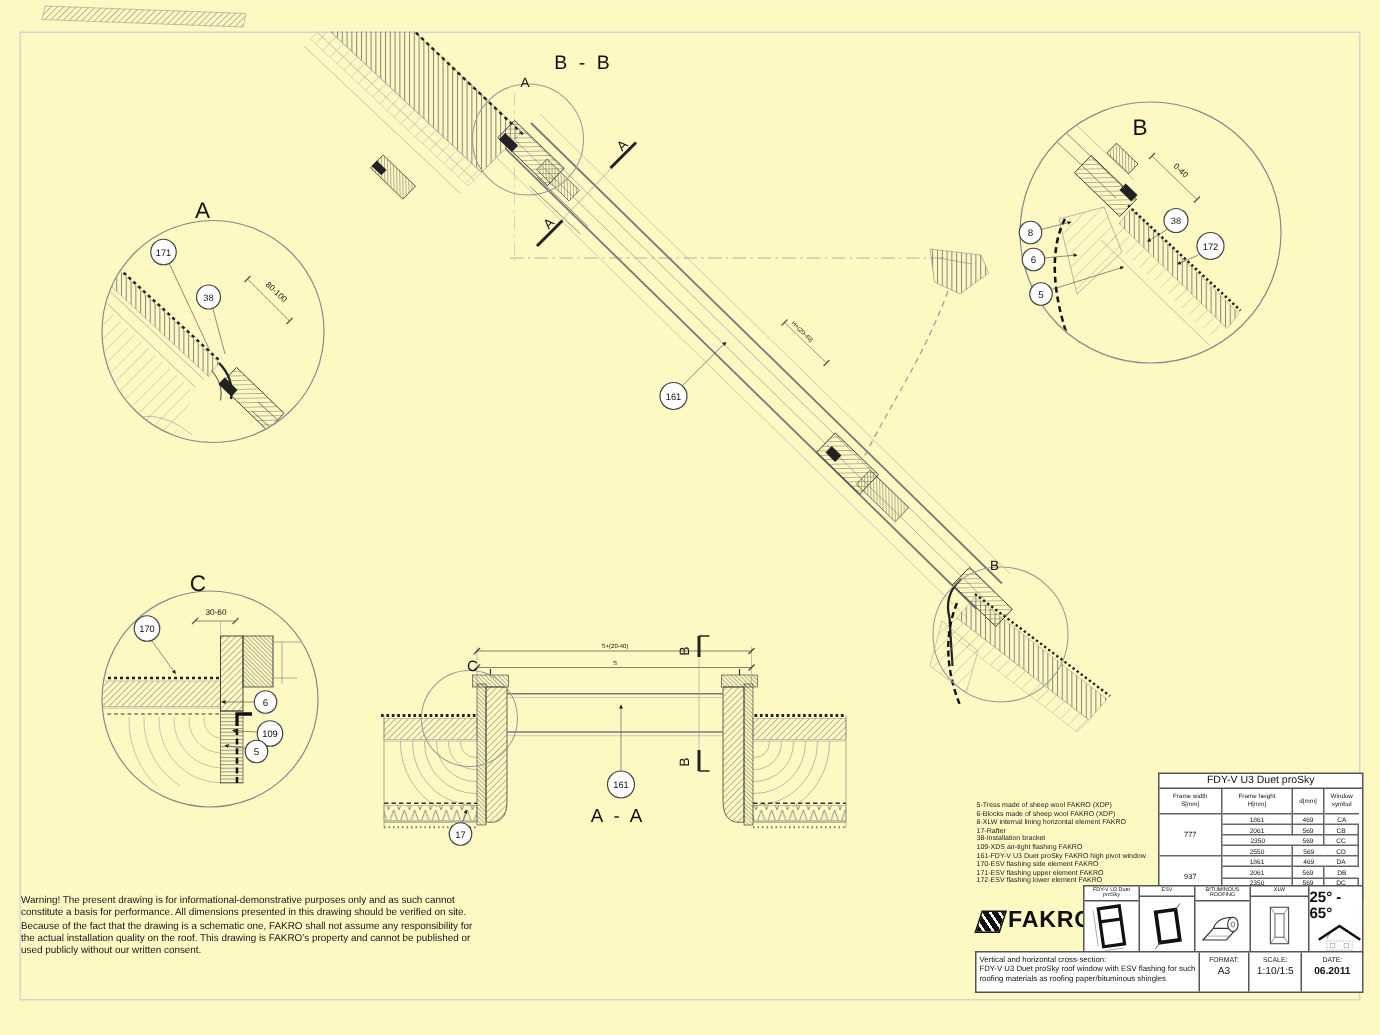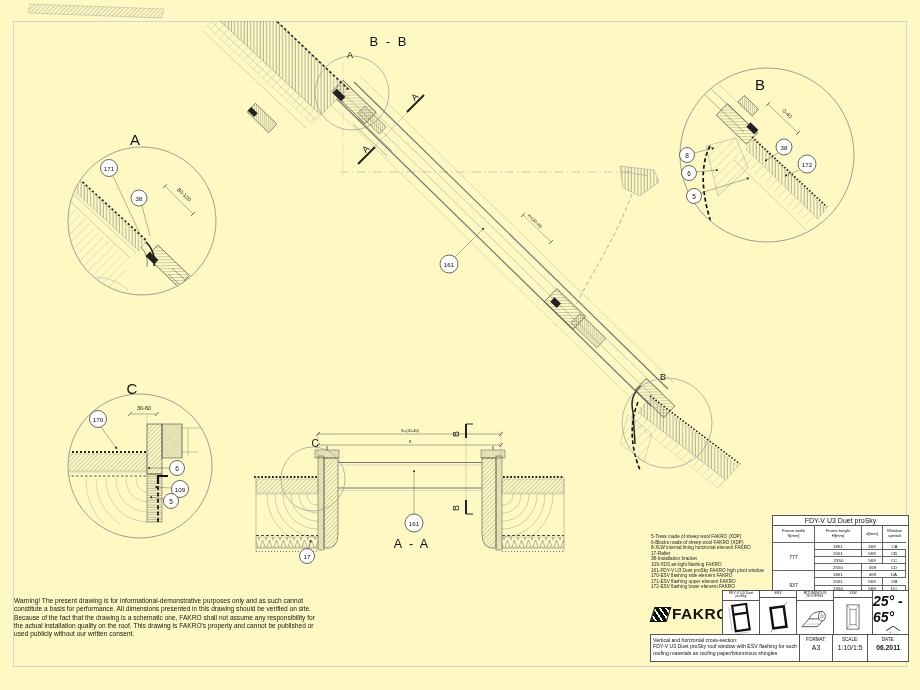--- a/index.html
+++ b/index.html
@@ -34,21 +34,21 @@
   .logo-text{font-size:15.5px;font-weight:bold;letter-spacing:0.5px;color:#101010;}
   .logo-dot{font-size:8px;font-weight:bold;vertical-align:top;color:#101010;}
 
   .icons{left:722px;top:590px;width:185px;height:44px;display:flex;border:0.8px solid #555;background:#fff;}
   .ic-cell{border-right:0.6px solid #555;display:flex;flex-direction:column;flex:0 0 auto;}
   .ic-cell:last-child{border-right:none;}
   .ic-label{font-size:3.6px;text-align:center;border-bottom:0.6px solid #555;
             padding:0.5px 0;min-height:5px;line-height:1.1;display:flex;flex-direction:column;justify-content:center;}
   .ic-art{flex:1;display:flex;align-items:center;justify-content:center;}
   .angle-cell{align-items:center;justify-content:flex-start;padding-top:2px;}
-  .angle-text{font-size:14px;font-weight:bold;font-style:italic;}
+  .angle-text{font-size:10px;font-weight:bold;}
 
   .descrow{left:650px;top:634px;width:257px;height:26px;display:flex;border:0.8px solid #555;background:#fff;}
   .d-cell{border-right:0.6px solid #555;padding:1.5px 2px;box-sizing:border-box;}
   .d-cell:last-child{border-right:none;}
   .d-desc{width:151px;font-size:5.2px;line-height:1.25;}
   .d-small{width:33px;text-align:center;font-size:4.6px;}
   .d-small .val{font-size:6.8px;margin-top:2px;}
   .d-date{width:40px;}
   .d-date .val{font-weight:bold;}
   .d-scale{width:36px;}

